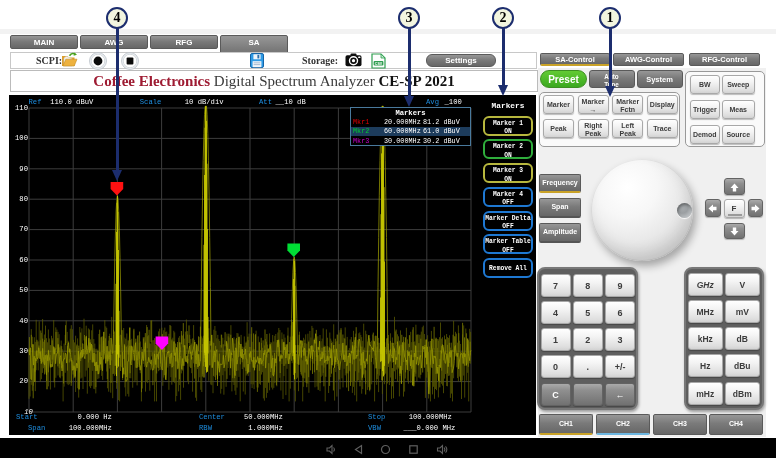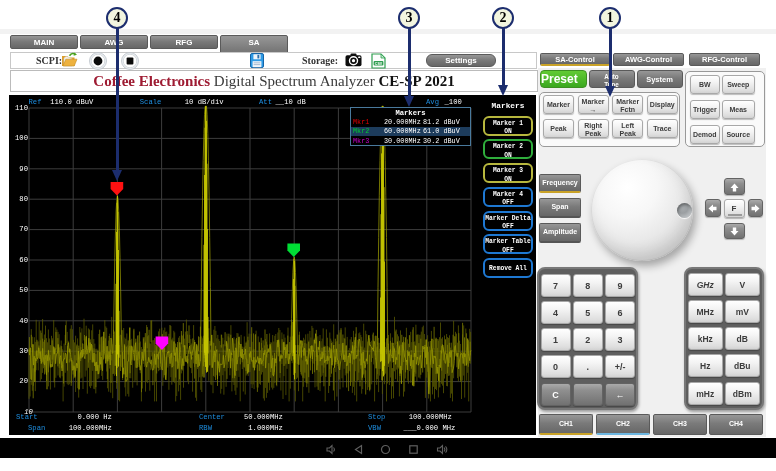--- a/index.html
+++ b/index.html
@@ -171,21 +171,21 @@
 <div class="mbtn" style="top:115.5px;border:2px solid #1e78d2;">Marker Delta<br>OFF</div>
 <div class="mbtn" style="top:139.2px;border:2px solid #1e78d2;">Marker Table<br>OFF</div>
 <div class="mbtn" style="top:162.9px;border:2px solid #1e78d2;line-height:14px;">Remove All</div>
 </div>
 <div class="abs" style="left:538px;top:68px;width:228px;height:369px;background:#f0f0f0;"></div>
 <div class="abs gbtn" style="left:540px;top:52.5px;width:70px;height:13px;font-size:7.5px;line-height:11px;border-bottom:2.5px solid #c9a227;">SA-Control</div>
 <div class="abs gbtn" style="left:613px;top:52.5px;width:71px;height:13px;font-size:7.5px;line-height:12px;">AWG-Control</div>
 <div class="abs gbtn" style="left:689px;top:52.5px;width:71px;height:13px;font-size:7.5px;line-height:12px;">RFG-Control</div>
 <div class="abs gbtn" style="left:588.5px;top:70px;width:46px;height:18px;font-size:6.3px;line-height:1.3;padding-top:1.5px;border-radius:3px;">Auto<br>Tune</div>
 <div class="abs gbtn" style="left:636.5px;top:70px;width:46px;height:18px;font-size:7.5px;line-height:17px;border-radius:3px;">System</div>
-<div class="abs" style="left:540px;top:70px;width:47px;height:18px;border-radius:4px;background:linear-gradient(#62cb34,#3aa81f);border:1px solid #3d8f22;color:#fff;font-weight:bold;font-size:12px;line-height:17px;">Preset</div>
+<div class="abs" style="left:540px;top:70px;width:47px;height:18px;border-radius:9px;background:linear-gradient(#62cb34,#3aa81f);border:1px solid #3d8f22;color:#fff;font-weight:bold;font-size:10px;text-align:center;line-height:17px;">Preset</div>
 <div class="abs" style="left:539px;top:91.5px;width:141px;height:55px;background:#fafafa;border:1px solid #999;border-radius:5px;"></div>
 <div class="abs lkey" style="left:543.0px;top:95px;width:31px;height:19px;font-size:7px;line-height:18px;">Marker</div>
 <div class="abs lkey" style="left:577.6px;top:95px;width:31px;height:19px;font-size:7px;line-height:1.2;padding-top:1.5px;">Marker<br>→</div>
 <div class="abs lkey" style="left:612.2px;top:95px;width:31px;height:19px;font-size:7px;line-height:1.2;padding-top:1.5px;">Marker<br>Fctn</div>
 <div class="abs lkey" style="left:646.8px;top:95px;width:31px;height:19px;font-size:7px;line-height:18px;">Display</div>
 <div class="abs lkey" style="left:543.0px;top:119px;width:31px;height:19px;font-size:7px;line-height:18px;">Peak</div>
 <div class="abs lkey" style="left:577.6px;top:119px;width:31px;height:19px;font-size:7px;line-height:1.2;padding-top:1.5px;">Right<br>Peak</div>
 <div class="abs lkey" style="left:612.2px;top:119px;width:31px;height:19px;font-size:7px;line-height:1.2;padding-top:1.5px;">Left<br>Peak</div>
 <div class="abs lkey" style="left:646.8px;top:119px;width:31px;height:19px;font-size:7px;line-height:18px;">Trace</div>
 <div class="abs" style="left:685px;top:71px;width:80px;height:75.5px;background:#fafafa;border:1px solid #999;border-radius:5px;"></div>

